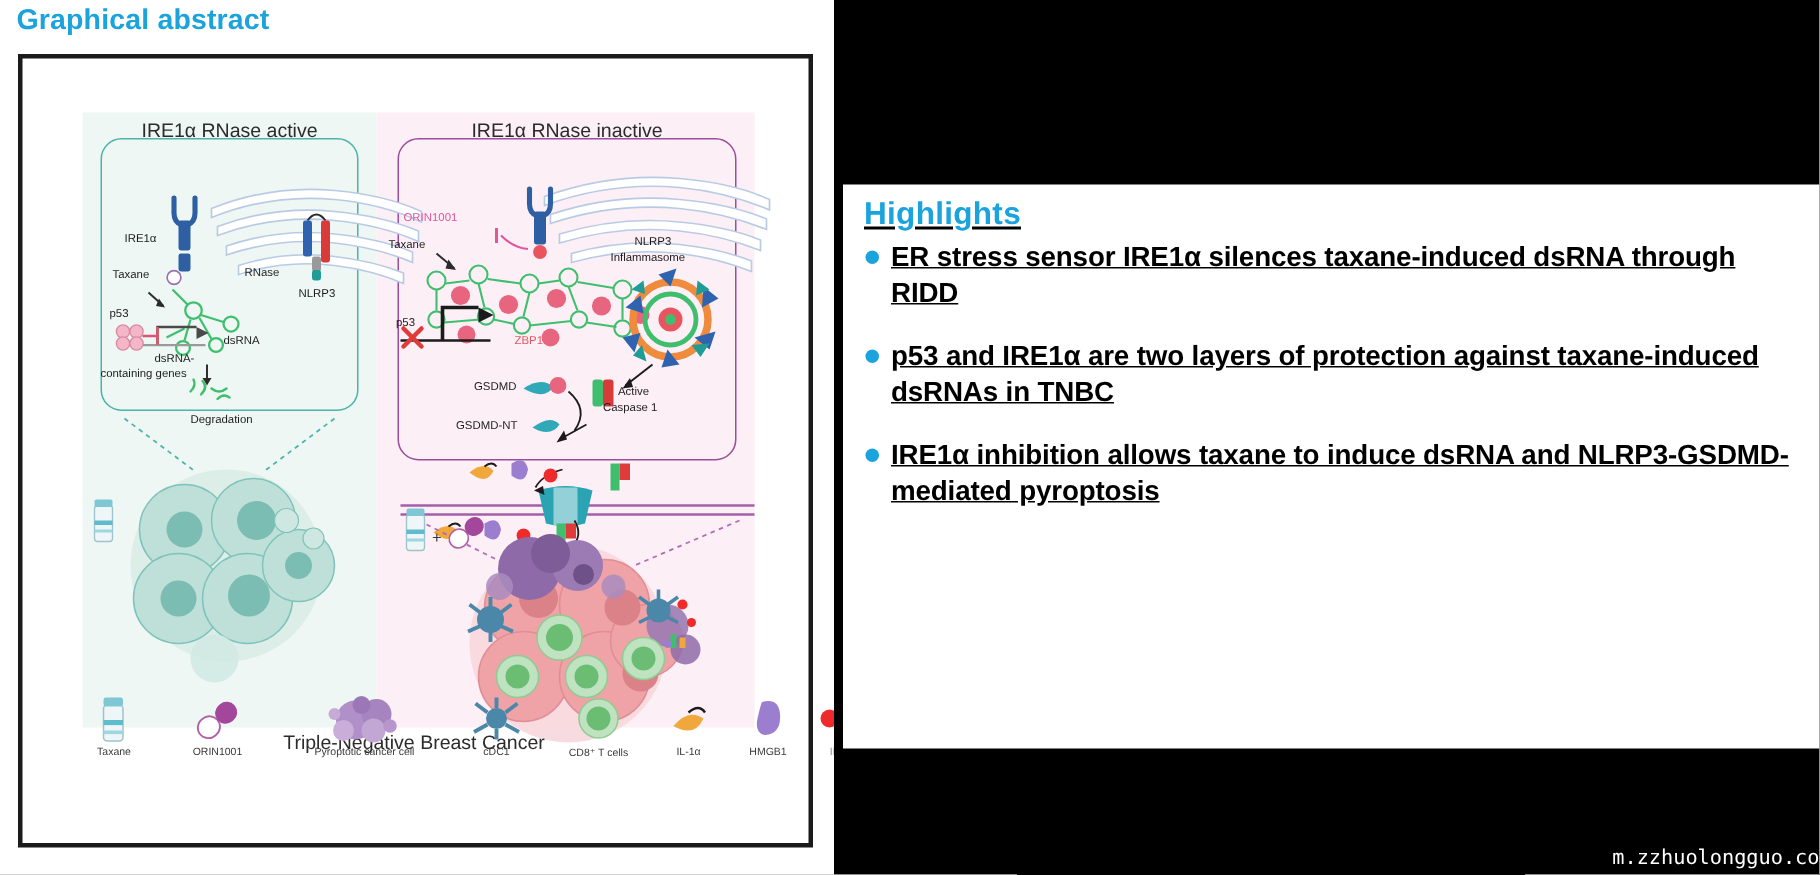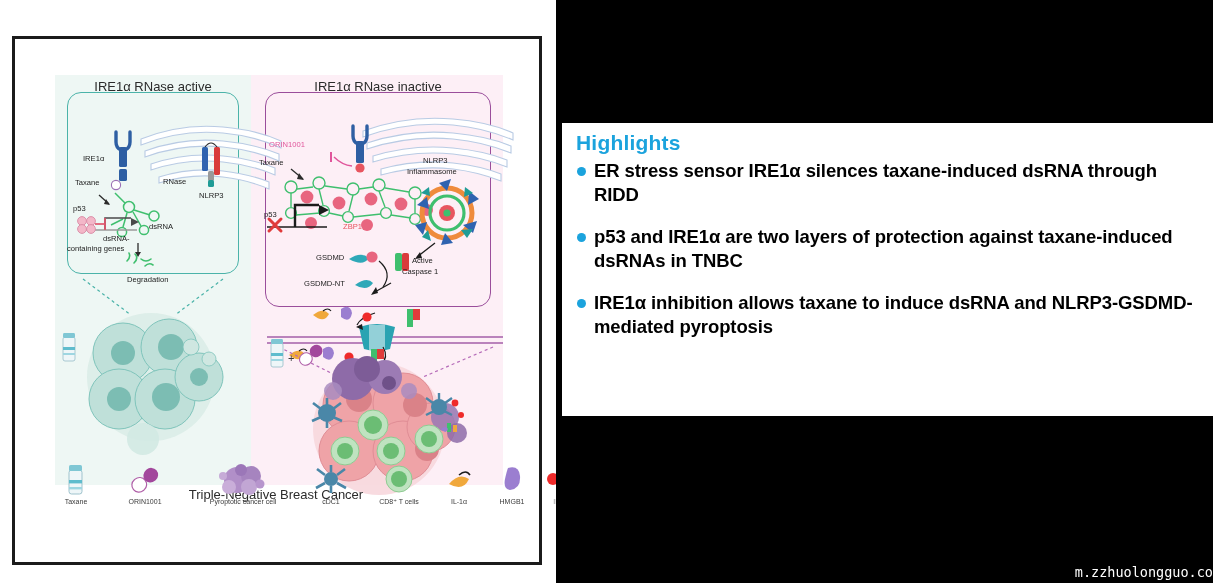--- a/index.html
+++ b/index.html
@@ -36,40 +36,41 @@
   
   #legend{position:absolute;left:8px;bottom:14px;width:498px;height:78px;}
   .lg-item{position:absolute;text-align:center;}
   .lg-name{font-size:7px;color:#3a3a3a;white-space:nowrap;}
   .lg-name.grey{color:#8d8d8d;}
   .lg-ico{height:34px;position:relative;margin-bottom:2px;}
 
   
   #right-column{position:absolute;left:556px;top:0;width:657px;height:583px;background:#000000;}
 
-  #highlights-card{position:absolute;left:6px;top:123px;width:651px;height:293px;background:#ffffff;
-                   box-sizing:border-box;padding:8px 14px 0 12px;}
+  #highlights-card{position:absolute;left:6px;top:123px;width:651px;height:376px;background:#ffffff;
+                   box-sizing:border-box;padding:8px 14px 0 12px;text-decoration:underline;}
   #hl-title{font-size:21px;font-weight:bold;color:#1ba3dd;margin:0 0 4px 2px;letter-spacing:.2px;}
   .hl-row{display:flex;margin:0 0 17px 0;}
   .hl-bullet{flex:0 0 20px;position:relative;}
   .hl-bullet::before{content:"";position:absolute;left:3px;top:8px;width:9px;height:9px;
                      border-radius:50%;background:#1ba3dd;}
   .hl-text{font-size:18.5px;font-weight:bold;color:#000;line-height:1.32;letter-spacing:-.1px;}
   .hl-text i{font-style:italic;}
   .sup-minus{font-size:13px;vertical-align:super;line-height:0;}
 
   #watermark{position:absolute;right:0px;bottom:3px;color:#ffffff;font-size:13.5px;
              font-family:"DejaVu Sans Mono","Liberation Mono",monospace;letter-spacing:0px;
              white-space:nowrap;}
 </style>
 </head>
 <body>
 
 <div id="left-column">
 
+  <div id="ga-title">Graphical abstract</div>
 
   <div id="ga-frame">
     <div id="ga-inner">
 
       <div id="panel-left-bg"></div>
       <div id="panel-right-bg"></div>
 
       <div class="panel-caption" style="left:44px;top:32px;width:172px;">IRE1α RNase active</div>
       <div class="panel-caption" style="left:242px;top:32px;width:226px;">IRE1α RNase inactive</div>
 

